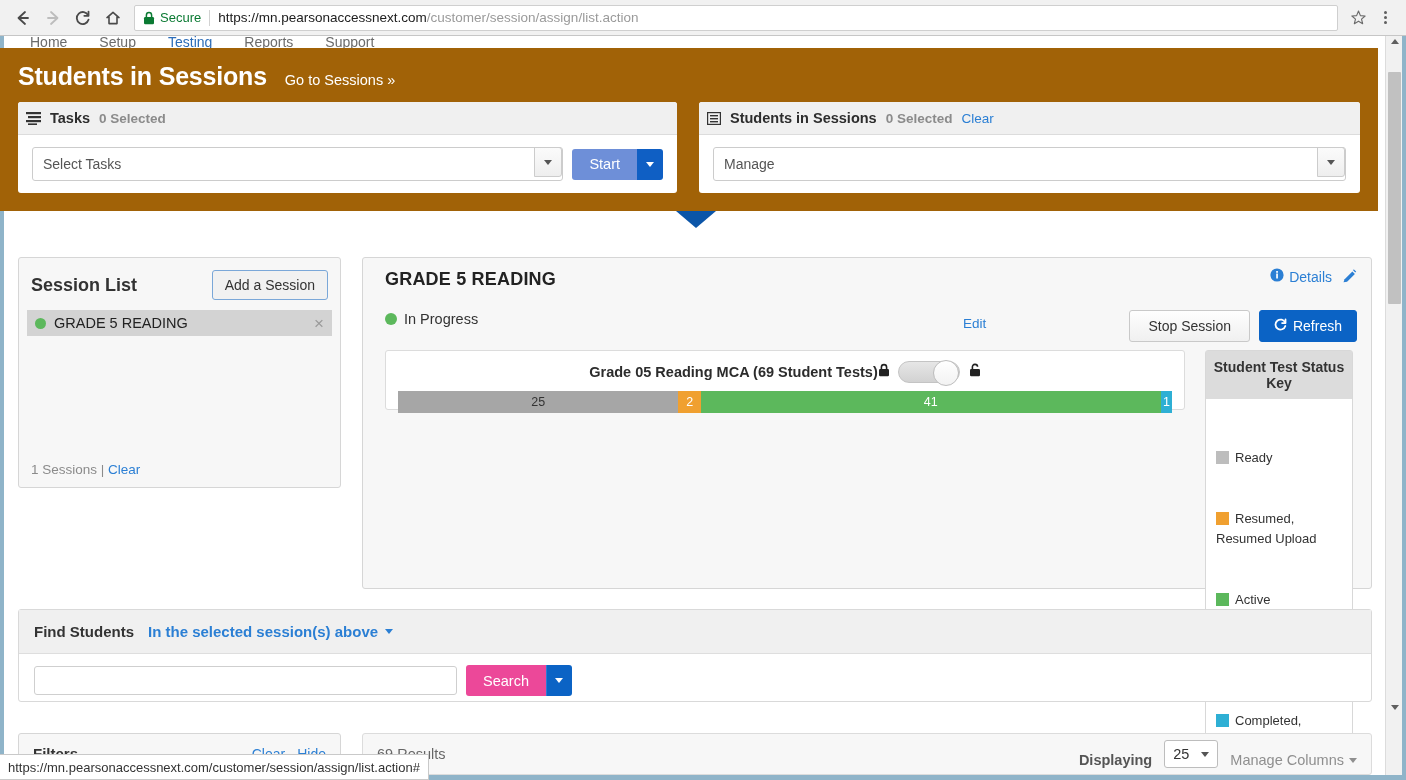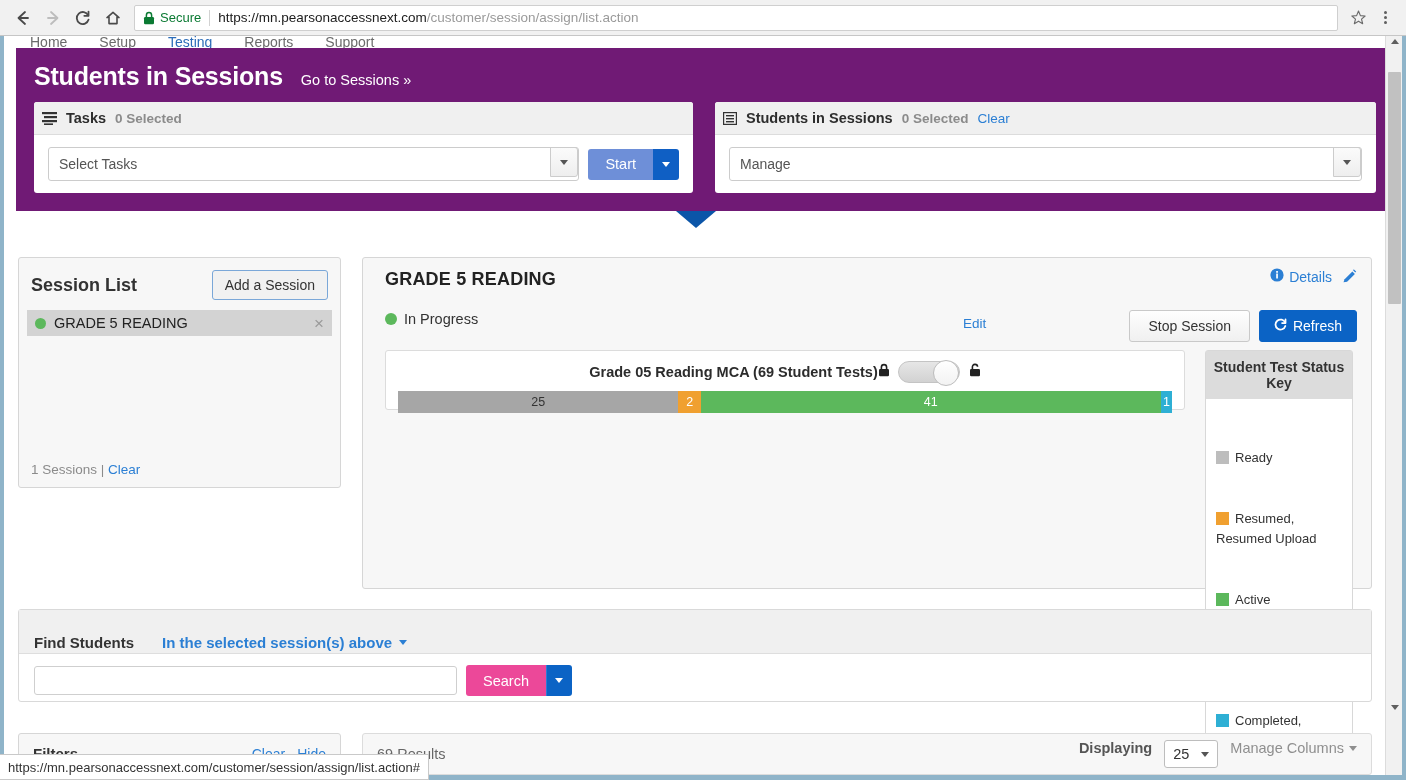--- a/index.html
+++ b/index.html
@@ -45,22 +45,22 @@
   .site-nav {
     position:absolute; top:-8px; left:4px; width:1378px; height:22px;
     background:#fff; display:flex; align-items:flex-end; padding-left:26px; gap:32px;
     overflow:hidden;
   }
   .site-nav span { font-size:14px; color:#6b6b6b; }
   .site-nav span.active { color:#2b6cb8; }
 
   
   .banner {
-    position:absolute; top:12px; left:16px; width:1378px; height:163px;
-    background:#701a75;
+    position:absolute; top:12px; left:0; width:1378px; height:163px;
+    background:#a16207;
   }
   .banner-title-row { display:flex; align-items:baseline; padding:14px 0 0 18px; }
   .banner-title { color:#fff; font-size:25px; font-weight:bold; letter-spacing:-0.2px; }
   .banner-link { color:#fff; font-size:14.5px; margin-left:18px; cursor:pointer; }
   .pointer {
     position:absolute; left:676px; top:175px; width:0; height:0;
     border-left:20px solid transparent; border-right:20px solid transparent;
     border-top:17px solid #0b55a8;
   }
 
@@ -180,21 +180,21 @@
   }
   .key-body { padding:9px 10px 12px 10px; }
   .key-row { font-size:13px; color:#333; line-height:20.5px;margin-top:40px; }
   .key-sw { width:13px; height:13px; display:inline-block; vertical-align:-2px; margin-right:6px; }
 
   
   .find {
     position:absolute; top:573px; left:18px; width:1354px; height:93px;
     background:#fff; border:1px solid #d9d9d9; border-radius:3px;
   }
-  .find-hd { height:44px; background:#f0f0f0; border-bottom:1px solid #dedede; display:flex; align-items:flex-end; padding:2px 15px; gap:28px; }
+  .find-hd { height:44px; background:#f0f0f0; border-bottom:1px solid #dedede; display:flex; align-items:center; padding:16px 15px; gap:14px; }
   .find-lbl { font-size:15px; font-weight:bold; color:#333; }
   .find-scope { font-size:15px; font-weight:bold; color:#2b7fd4; cursor:pointer; display:flex; align-items:center; gap:7px; }
   .find-body { display:flex; align-items:center; padding:11px 15px; }
   .search-input {
     width:423px; height:29px; border:1px solid #cfcfcf; border-radius:3px; background:#fff;
     font-family:"Liberation Sans", sans-serif; font-size:14px; padding:0 8px; color:#333; outline:none;
   }
   .search-main { background:#ec4899; }
   .search-caret { background:#0b63c5; border-left:1px solid #2f7bd4; }
 
@@ -208,21 +208,21 @@
   .filters-acts { display:flex; gap:12px; }
   .filters-acts span { font-size:14px; color:#2b7fd4; cursor:pointer; }
   .filters-sub { margin-top:8px; font-size:15px; font-weight:bold; color:#333; }
 
   .results {
     position:absolute; top:697px; left:362px; width:1010px; height:42px;
     background:#f7f7f7; border:1px solid #dcdcdc; border-radius:3px;
     display:flex; align-items:center; justify-content:space-between; padding:0 14px;
   }
   .res-count { font-size:14.5px; color:#666; }
-  .res-right { display:flex; align-items:flex-start; gap:12px; }
+  .res-right { display:flex; align-items:flex-end; gap:12px; }
   .disp-lbl { font-size:14.5px; font-weight:bold; color:#555; }
   .disp-sel {
     border:1px solid #bdbdbd; border-radius:3px; background:#fff;
     height:28px; display:flex; align-items:center; gap:12px; padding:0 8px; cursor:pointer;
   }
   .disp-sel .v { font-size:14.5px; color:#333; }
   .mng-cols { font-size:14.5px; color:#8f8f8f; display:flex; align-items:center; gap:5px; cursor:pointer; }
 
   
   .status-tip {

